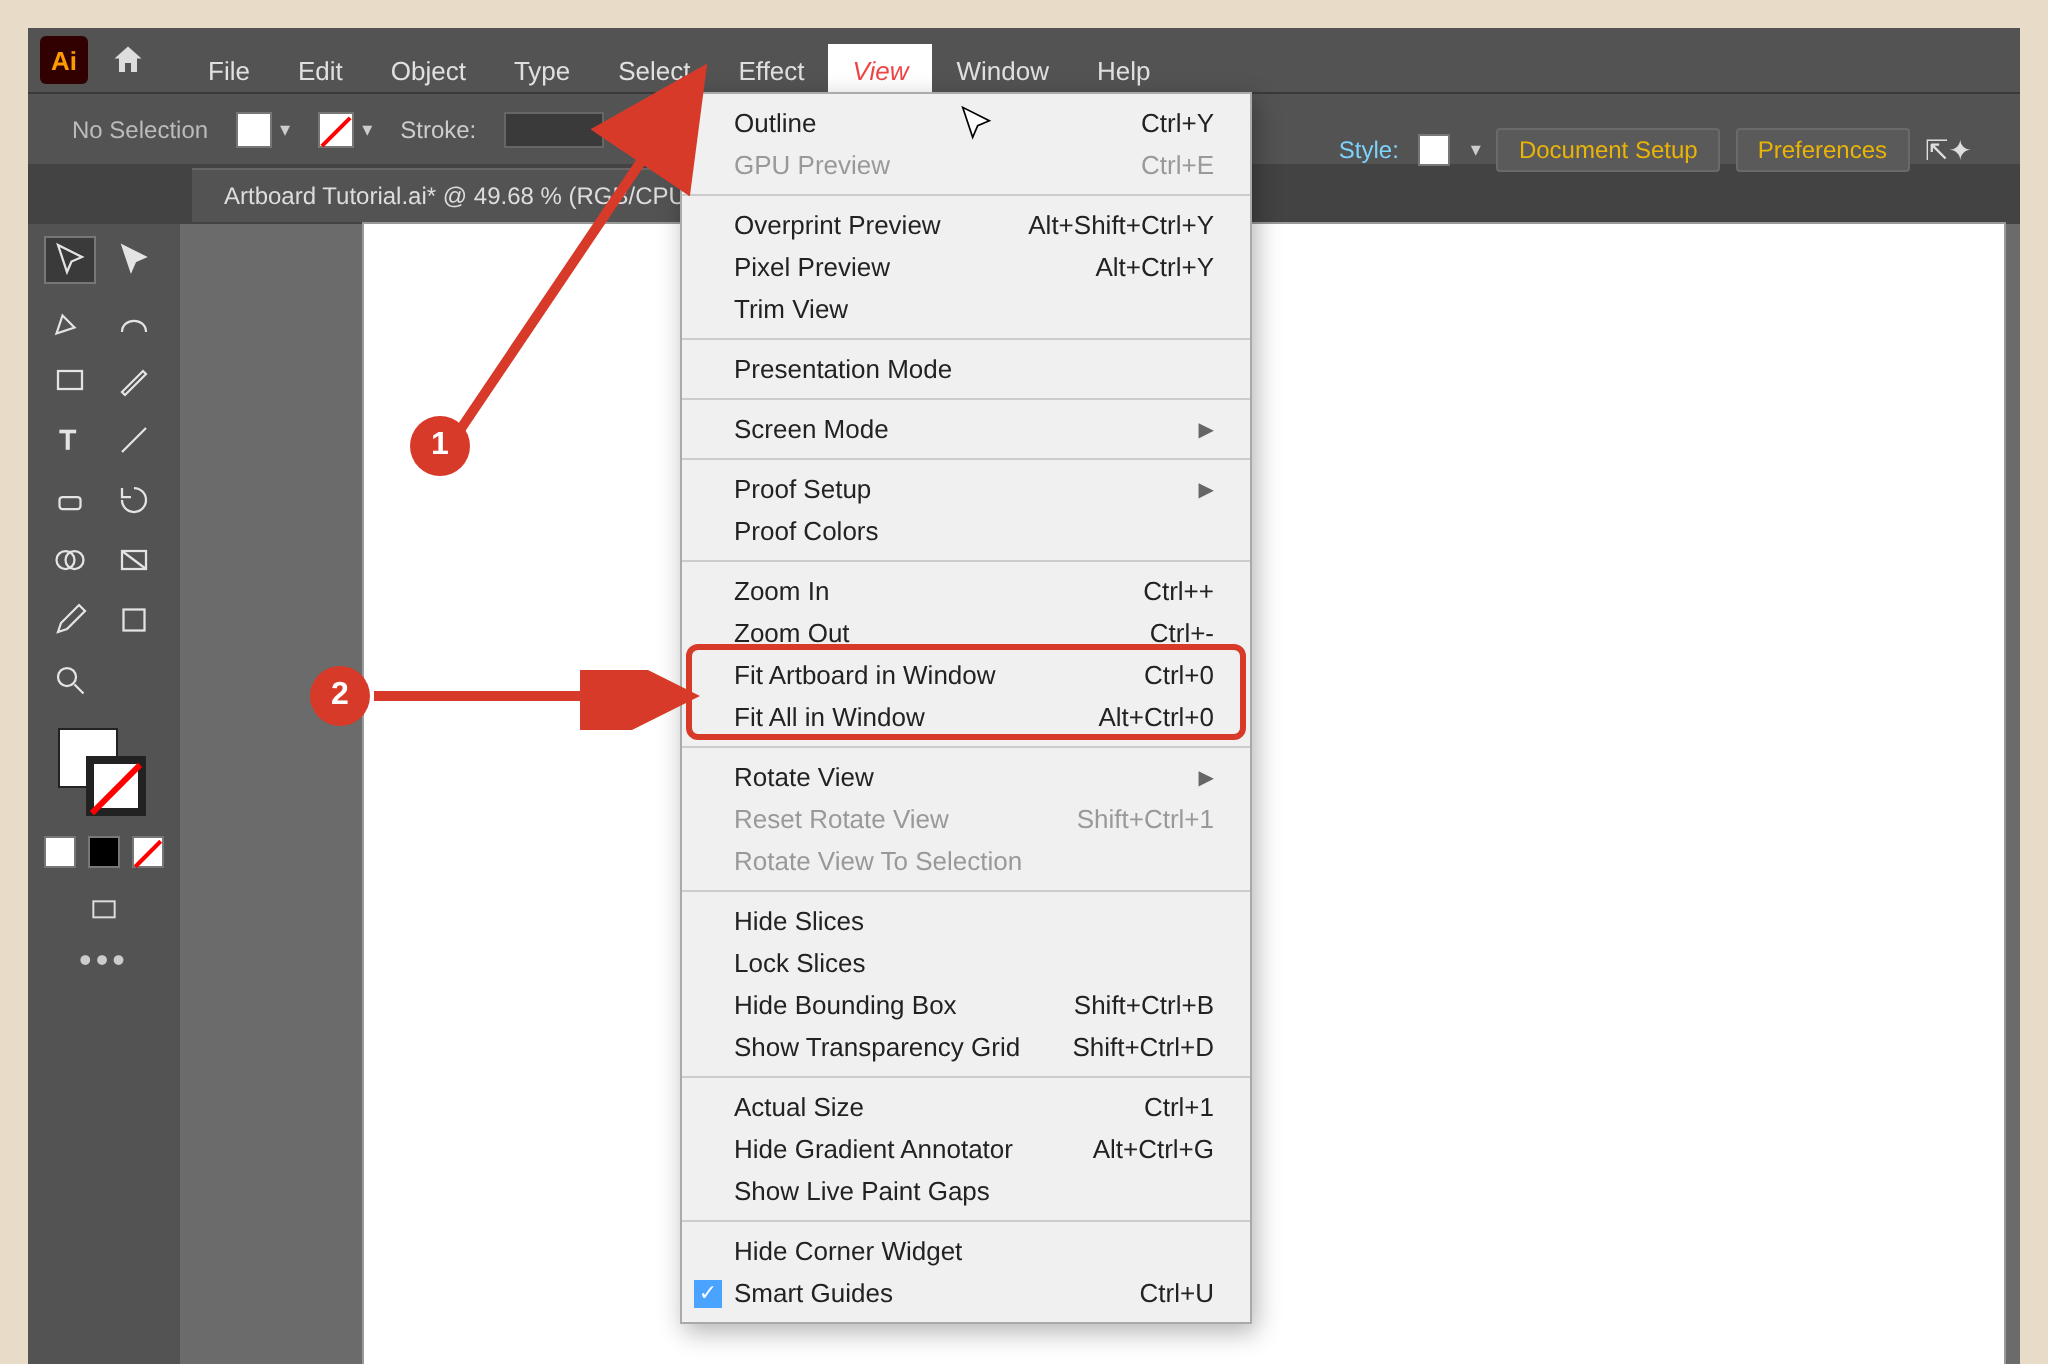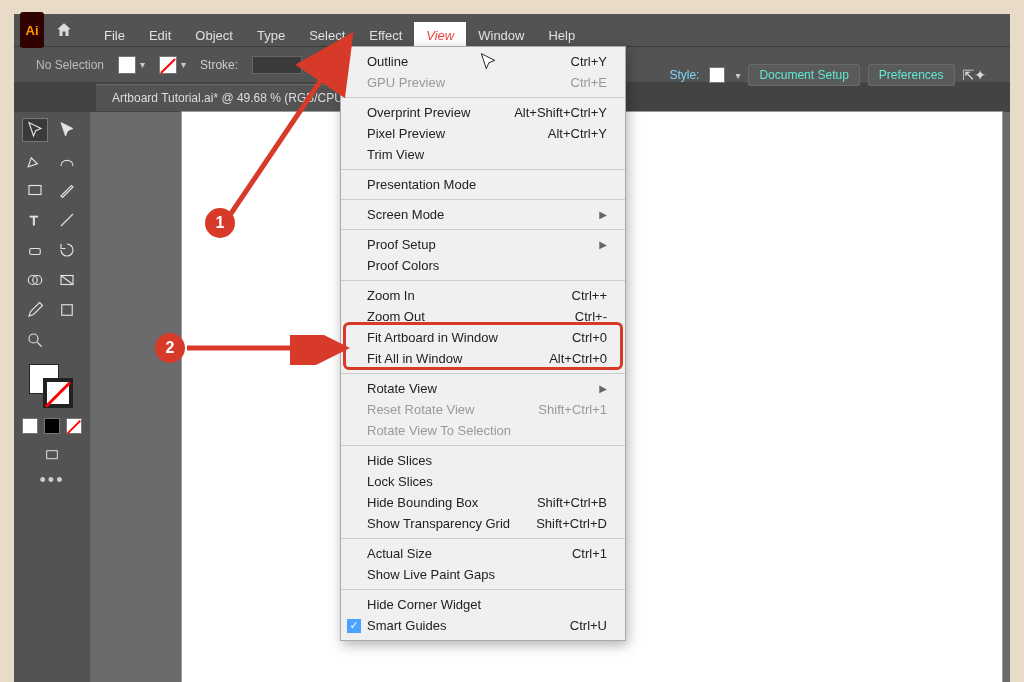--- a/index.html
+++ b/index.html
@@ -1,31 +1,31 @@
 <!DOCTYPE html>
 <html><head>
 <meta charset="utf-8">
 <style>
   * { box-sizing: border-box; margin: 0; padding: 0; font-family: 'Segoe UI', Tahoma, sans-serif; }
   body { background: #e8dcc9; width: 1024px; height: 682px; overflow: hidden; position: relative; }
   .app-frame { position: absolute; top: 14px; left: 14px; right: 14px; bottom: 0; background: #434343; }
   .menubar { height: 32px; background: #535353; display: flex; align-items: center; padding-left: 6px; }
-  .ai-logo { width: 24px; height: 36px; background: #310000; color: #ff9a00; font-weight: bold; font-size: 13px; display: flex; align-items: center; justify-content: center; border-radius: 3px; margin-right: 10px; }
+  .ai-logo { width: 24px; height: 24px; background: #310000; color: #ff9a00; font-weight: bold; font-size: 13px; display: flex; align-items: center; justify-content: center; border-radius: 3px; margin-right: 10px; }
   .home-icon { width: 20px; height: 20px; display: flex; align-items:center; justify-content:center; margin-right: 18px; cursor:pointer;}
   .home-icon svg { width: 18px; height: 18px; fill: #ddd; }
   .menuitem { color: #e0e0e0; font-size: 13px; padding: 6px 12px; cursor: pointer; margin-top: 10px; }
   .menuitem.active { background: #fff; color: #ef4444; font-style: italic; }
   .optionsbar { height: 36px; background: #535353; border-top: 1px solid #3a3a3a; display: flex; align-items: center; padding-left: 22px; gap: 14px; color: #ccc; font-size: 12px; }
   .nosel { color: #bbb; }
   .swatch-white { width: 18px; height: 18px; background: #fff; border: 1px solid #777; }
   .swatch-none { width: 18px; height: 18px; background: #fff; border: 1px solid #777; position: relative; }
   .swatch-none::after { content:''; position:absolute; left:-2px; right:-2px; top:50%; border-top:2px solid red; transform: rotate(-45deg); }
   .dd { font-size: 10px; color: #ccc; margin-left:2px; }
   .strokew { width: 50px; height: 18px; background: #3a3a3a; border: 1px solid #666; }
-  .btn-dark { background: #5a5a5a; color: #5eead4; border: 1px solid #6a6a6a; padding: 3px 10px; font-size: 12px; border-radius: 2px; cursor:pointer;}
+  .btn-dark { background: #5a5a5a; color: #eab308; border: 1px solid #6a6a6a; padding: 3px 10px; font-size: 12px; border-radius: 2px; cursor:pointer;}
   .options-right { position:absolute; right: 24px; top: 50px; display:flex; align-items:center; gap:8px;}
   .style-label { color:#7dd3fc; font-size:12px; margin-right:2px;}
   .tabsbar { height: 30px; background: #434343; display: flex; align-items: center; padding-left: 82px; }
   .doc-tab { color: #ddd; font-size: 12px; padding: 6px 16px; background: #535353; border-top: 1px solid #666; }
   .workspace { position: absolute; top: 98px; left: 0; right: 0; bottom: 0; display: flex; }
   .toolpanel { width: 76px; background: #535353; padding-top: 6px; display:flex; flex-direction:column; align-items:center; gap:2px;}
   .toolgrid { display:grid; grid-template-columns: 28px 28px; gap: 6px 4px; }
   .tool { width: 26px; height: 24px; display:flex; align-items:center; justify-content:center; cursor:pointer; }
   .tool svg { width: 18px; height: 18px; fill: #e4e4e4; stroke:#e4e4e4; }
   .tool.selected { background: #3a3a3a; border:1px solid #777; }
@@ -304,20 +304,24 @@
         <span>Show Transparency Grid</span>
         <span>Shift+Ctrl+D</span>
       </div>
   </div>
   <div class="vm-group">
     <div class="vm-item">
         <span>Actual Size</span>
         <span>Ctrl+1</span>
       </div>
     <div class="vm-item">
+        <span>Hide Gradient Annotator</span>
+        <span>Alt+Ctrl+G</span>
+      </div>
+    <div class="vm-item">
         <span>Show Live Paint Gaps</span>
         <span></span>
       </div>
   </div>
   <div class="vm-group" style="border-bottom:none;">
     <div class="vm-item">
         <span>Hide Corner Widget</span>
         <span></span>
       </div>
     <div class="vm-item">

